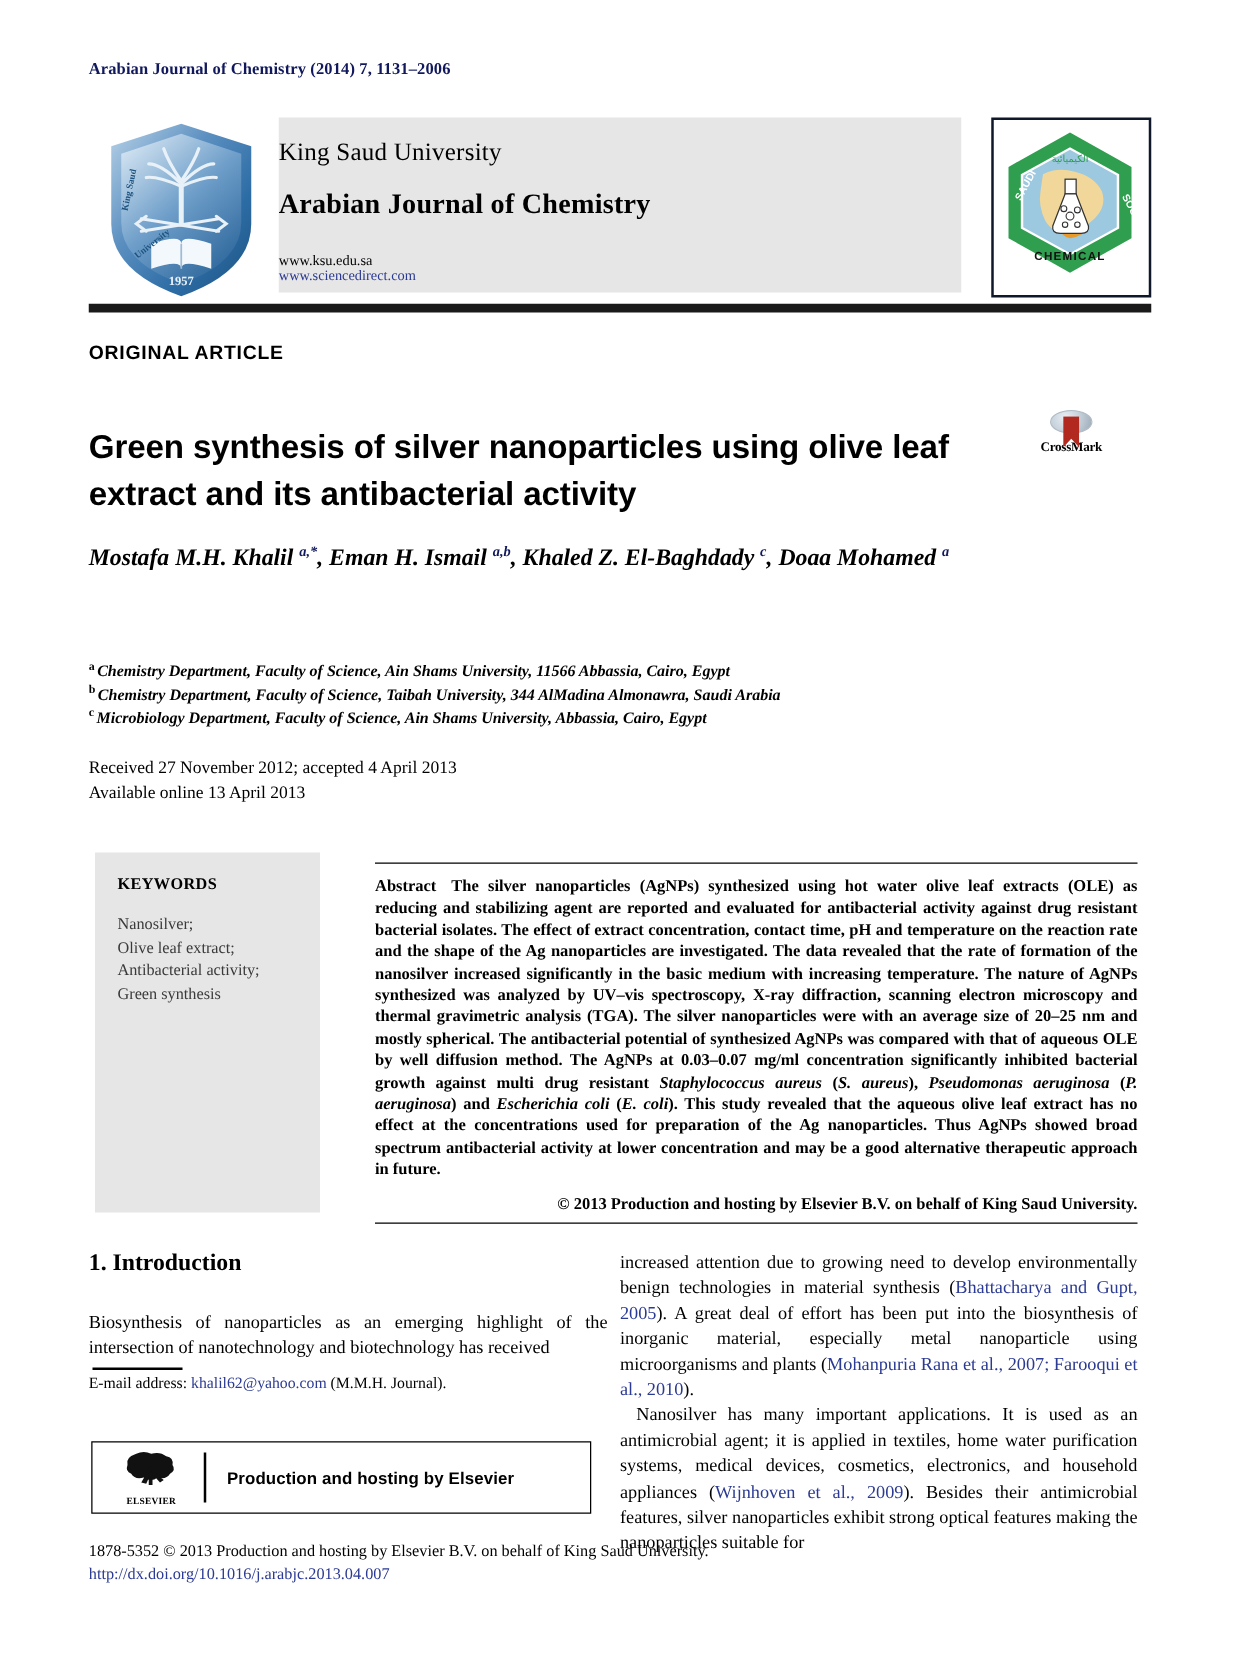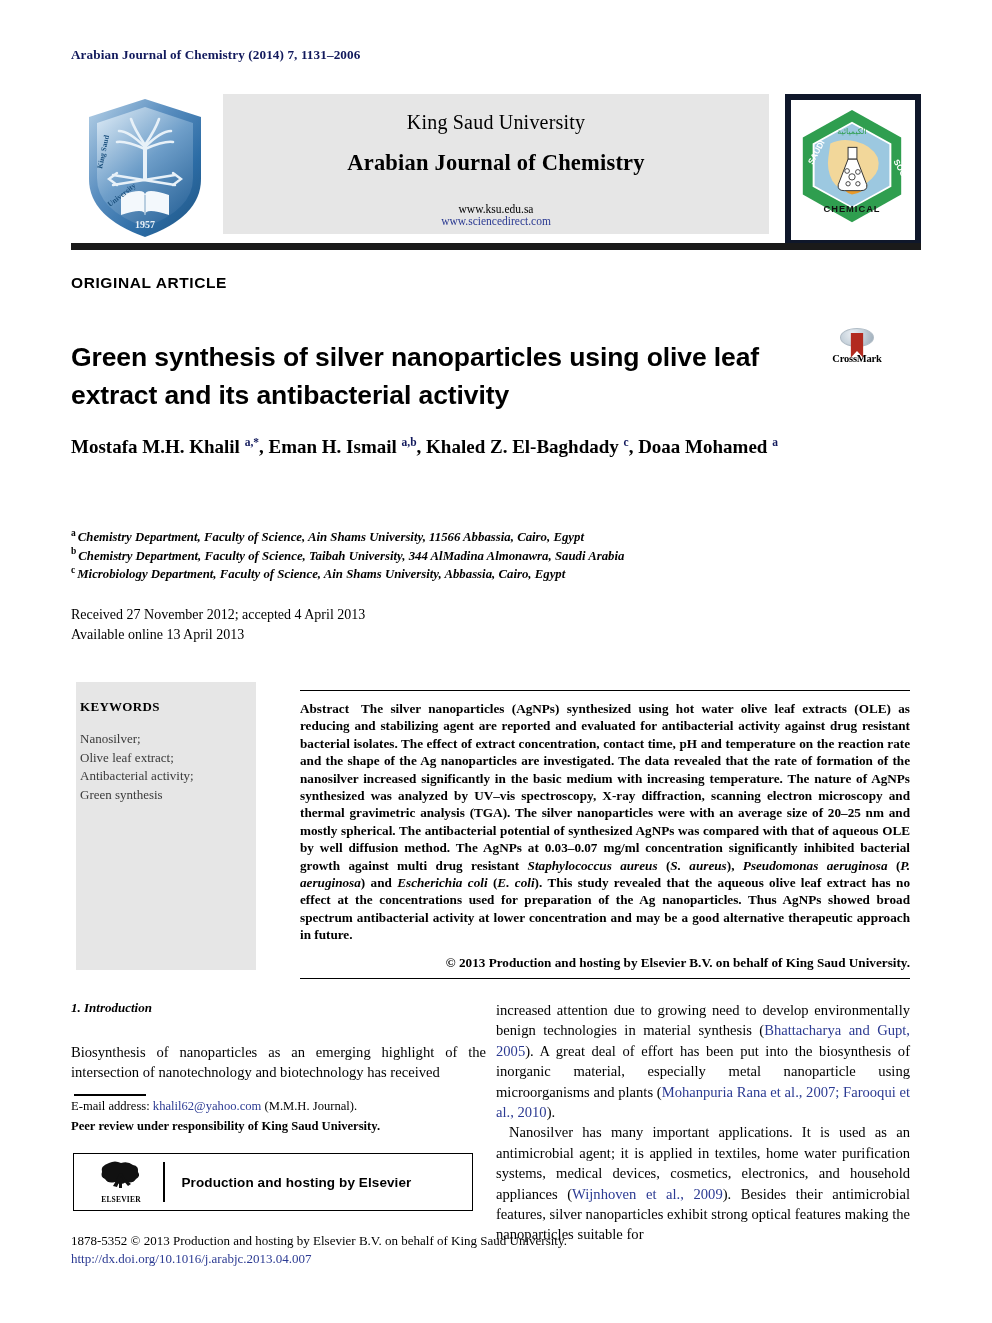--- a/index.html
+++ b/index.html
@@ -46,21 +46,20 @@
     left: 4px; top: 2px;
     width: 140px; height: 146px;
   }
   .masthead-center {
     position: absolute;
     left: 152px;
     top: 1px;
     width: 546px;
     height: 140px;
     background: #e6e6e6;
-    text-align: center;
   }
   .mh-univ {
     margin-top: 17px;
     font-size: 20px;
     font-family: "Liberation Serif", serif;
     letter-spacing: .2px;
   }
   .mh-journal {
     margin-top: 16px;
     font-size: 22.5px;
@@ -74,21 +73,21 @@
   .mh-url2 {
     font-size: 11.5px;
     color: #2b3a92;
   }
   .logo-scs-box {
     position: absolute;
     right: 0px;
     top: 1px;
     width: 124px;
     height: 140px;
-    border: 6px solid #0f172a;
+    border: 2px solid #0f172a;
     background: #ffffff;
     overflow: hidden;
   }
   .rule-thick {
     position: absolute;
     left: 71px;
     top: 243px;
     width: 850px;
     height: 7px;
     background: #1a1a1a;
@@ -155,20 +154,21 @@
 
   
   .authors {
     position: absolute;
     left: 71px;
     top: 433px;
     width: 800px;
     font-size: 19px;
     font-weight: bold;
     line-height: 28px;
+    font-style: italic;
   }
   .authors sup {
     color: #11195c;
     font-size: 11.5px;
     vertical-align: super;
     line-height: 0;
   }
 
   
   .affils {
@@ -201,21 +201,21 @@
   
   .kw-box {
     position: absolute;
     left: 76px;
     top: 682px;
     width: 180px;
     height: 288px;
     background: #e6e6e6;
   }
   .kw-inner {
-    padding: 17px 0 0 4px;
+    padding: 17px 0 0 18px;
   }
   .kw-title {
     font-size: 13px;
     font-weight: bold;
     letter-spacing: .3px;
     margin-bottom: 15px;
   }
   .kw-list {
     font-size: 13px;
     line-height: 18.5px;
@@ -270,25 +270,24 @@
     top: 1000px;
     width: 415px;
   }
   .col-right {
     position: absolute;
     left: 496px;
     top: 1000px;
     width: 414px;
   }
   .sec-head {
-    font-size: 13px;
+    font-size: 19px;
     font-weight: bold;
     margin: 0 0 26px 0;
     font-family: "Liberation Serif", serif;
-    font-style: italic;
   }
   .para {
     font-size: 14.6px;
     line-height: 20.4px;
     text-align: justify;
     margin: 0;
   }
   .para + .para { text-indent: 13px; }
   .ref { color: #2b3a92; }
 
@@ -527,21 +526,20 @@
     <p class="para">Nanosilver has many important applications. It is used as an antimicrobial agent; it is applied in textiles, home water purification systems, medical devices, cosmetics, electronics, and household appliances (<span class="ref">Wijnhoven et al., 2009</span>). Besides their antimicrobial features, silver nanoparticles exhibit strong optical features making the nanoparticles suitable for</p>
   </div>
 
   <div class="fn-rule"></div>
   <div class="footnotes">
     <div>
       <span>E-mail address:</span>
       <span class="fn-mail">khalil62@yahoo.com</span>
       <span>(M.M.H. Journal).</span>
     </div>
-    <div class="fn-peer">Peer review under responsibility of King Saud University.</div>
   </div>
 
   <div class="els-box">
     <div class="els-logo">
       <svg class="els-tree" viewBox="0 0 52 30" aria-hidden="true">
         <path d="M14 3 Q20 0 26 3 Q33 1 38 5 Q44 6 43 12 Q46 16 41 19 Q38 24 31 22 Q26 26 20 22 Q13 24 10 19 Q5 17 7 12 Q5 6 14 3 Z" fill="#111111"></path>
         <path d="M24 14 Q22 20 18 26 L22 27 Q25 21 26 16 Q28 21 33 26 L36 24 Q29 19 27 13 Z" fill="#111111"></path>
         <rect x="24" y="18" width="3" height="10" fill="#111111"></rect>
       </svg>
       <div class="els-word">ELSEVIER</div>

